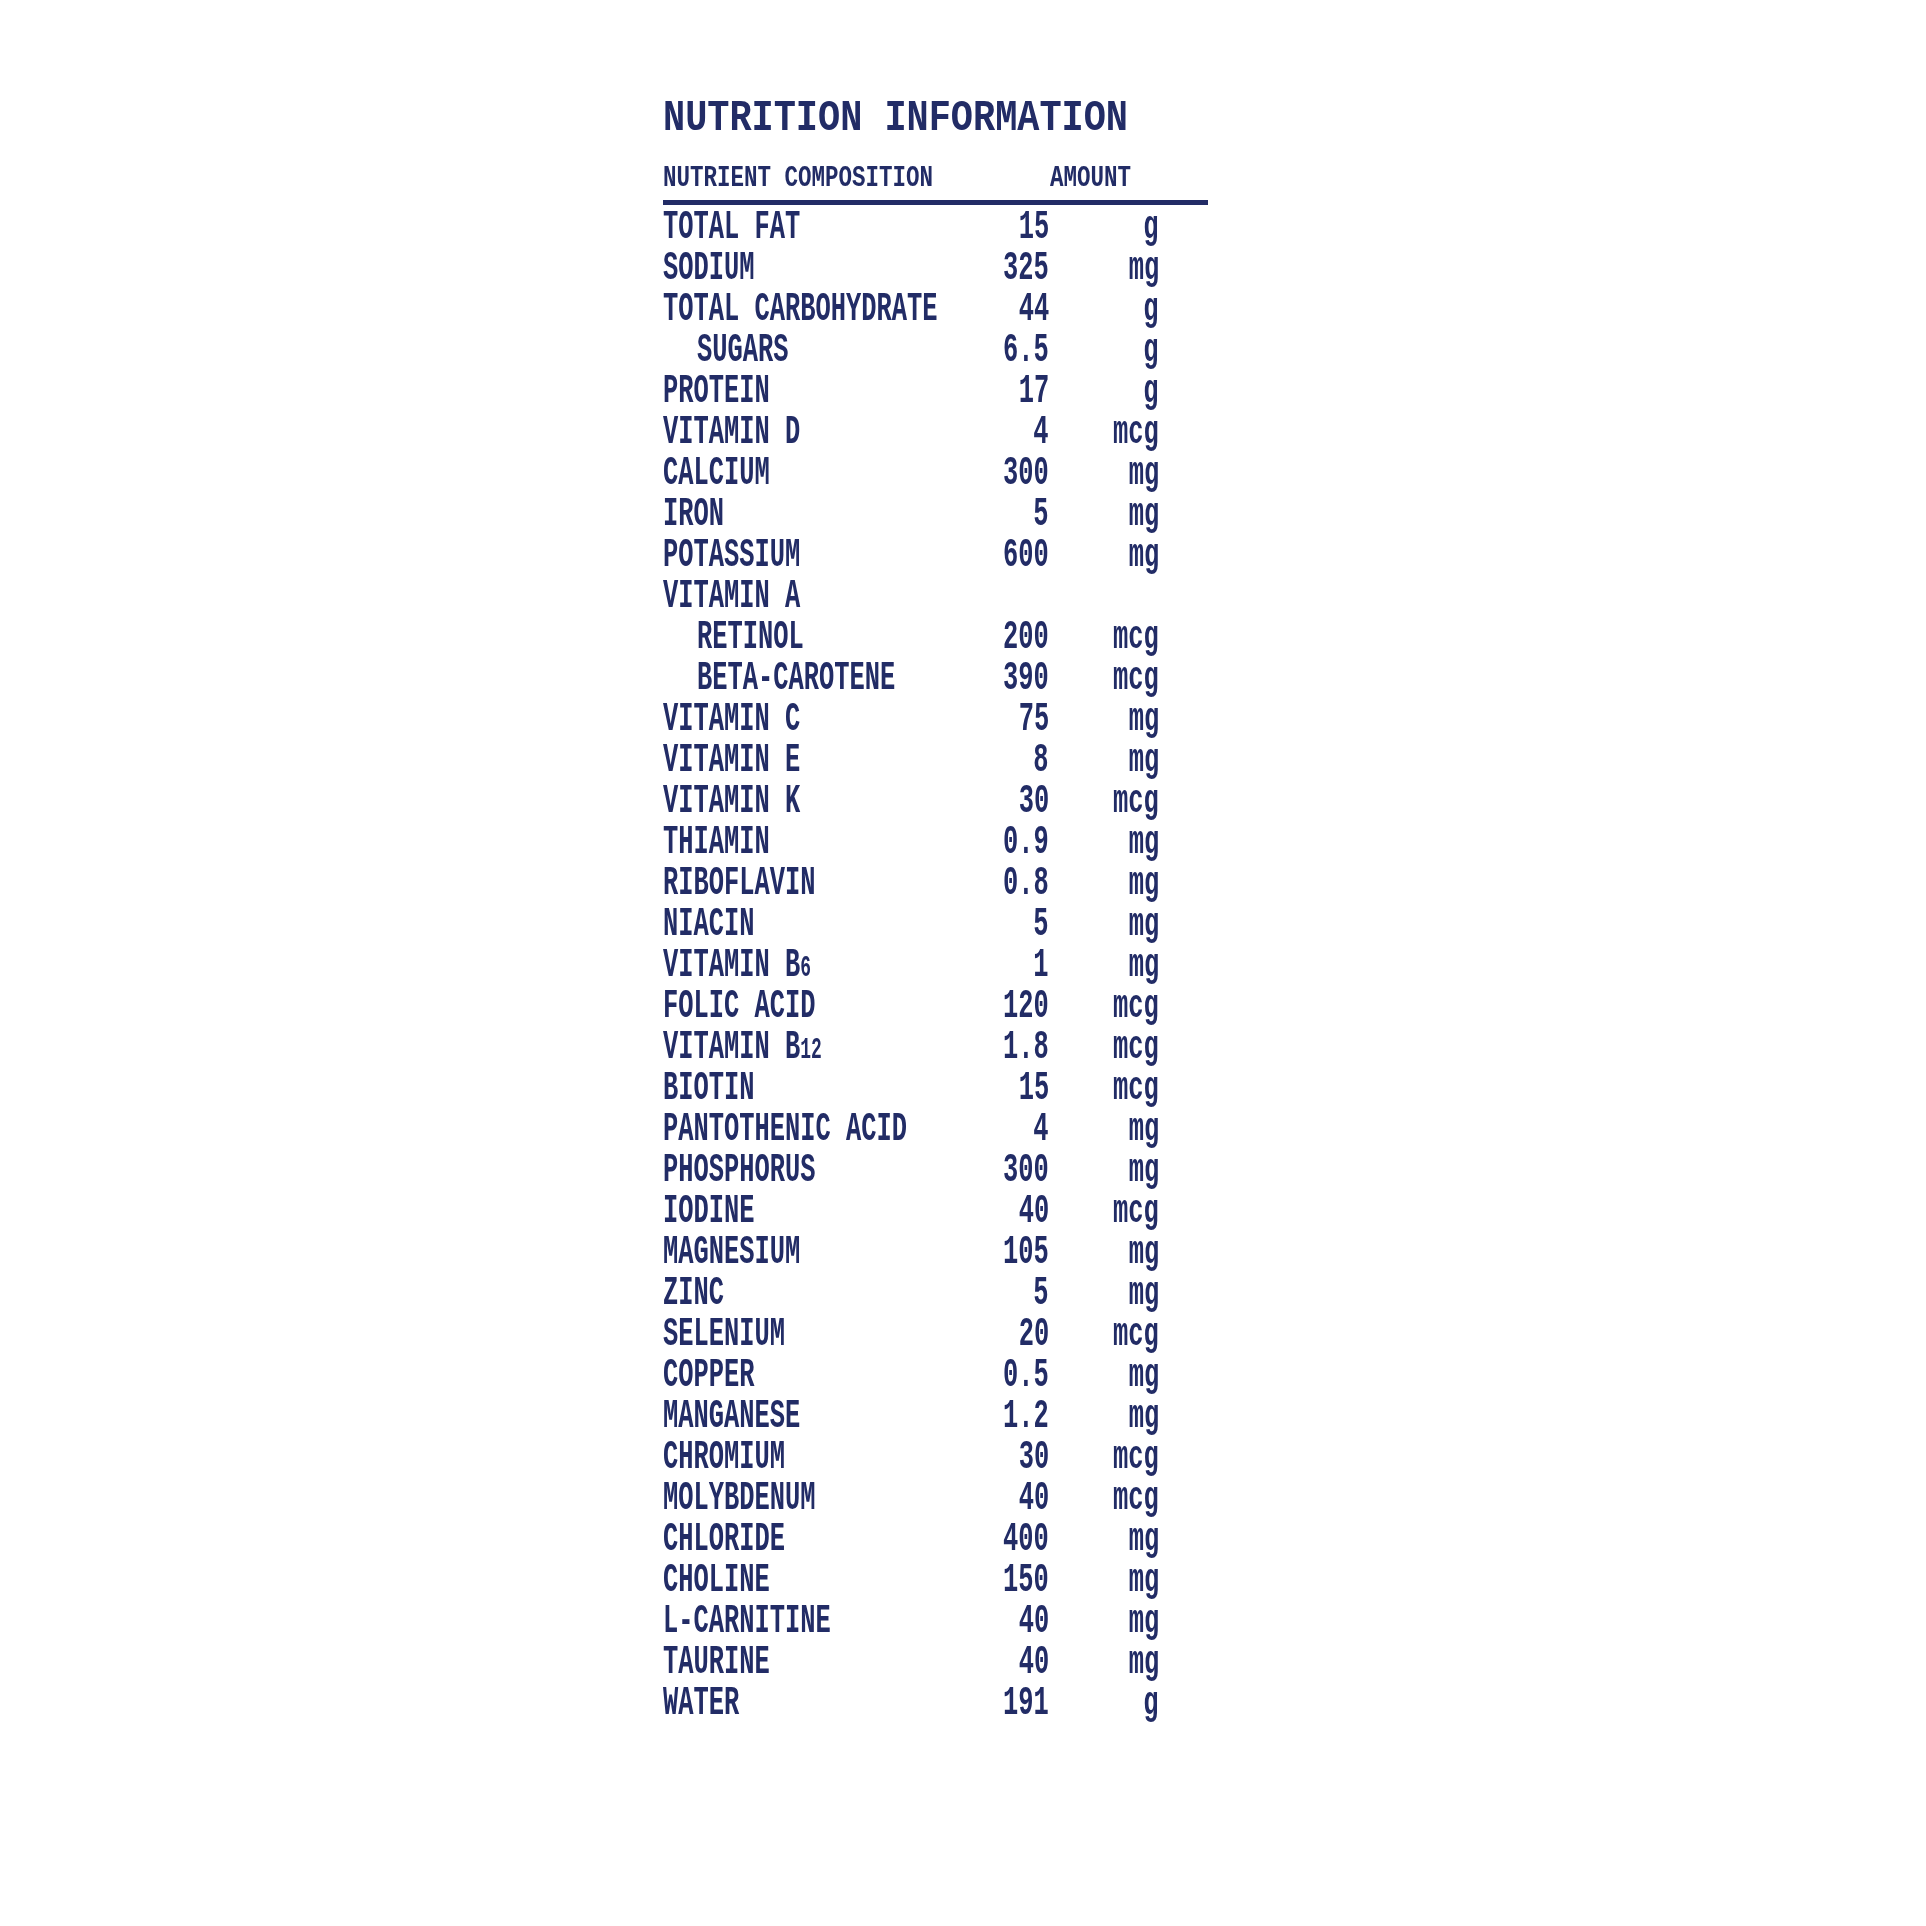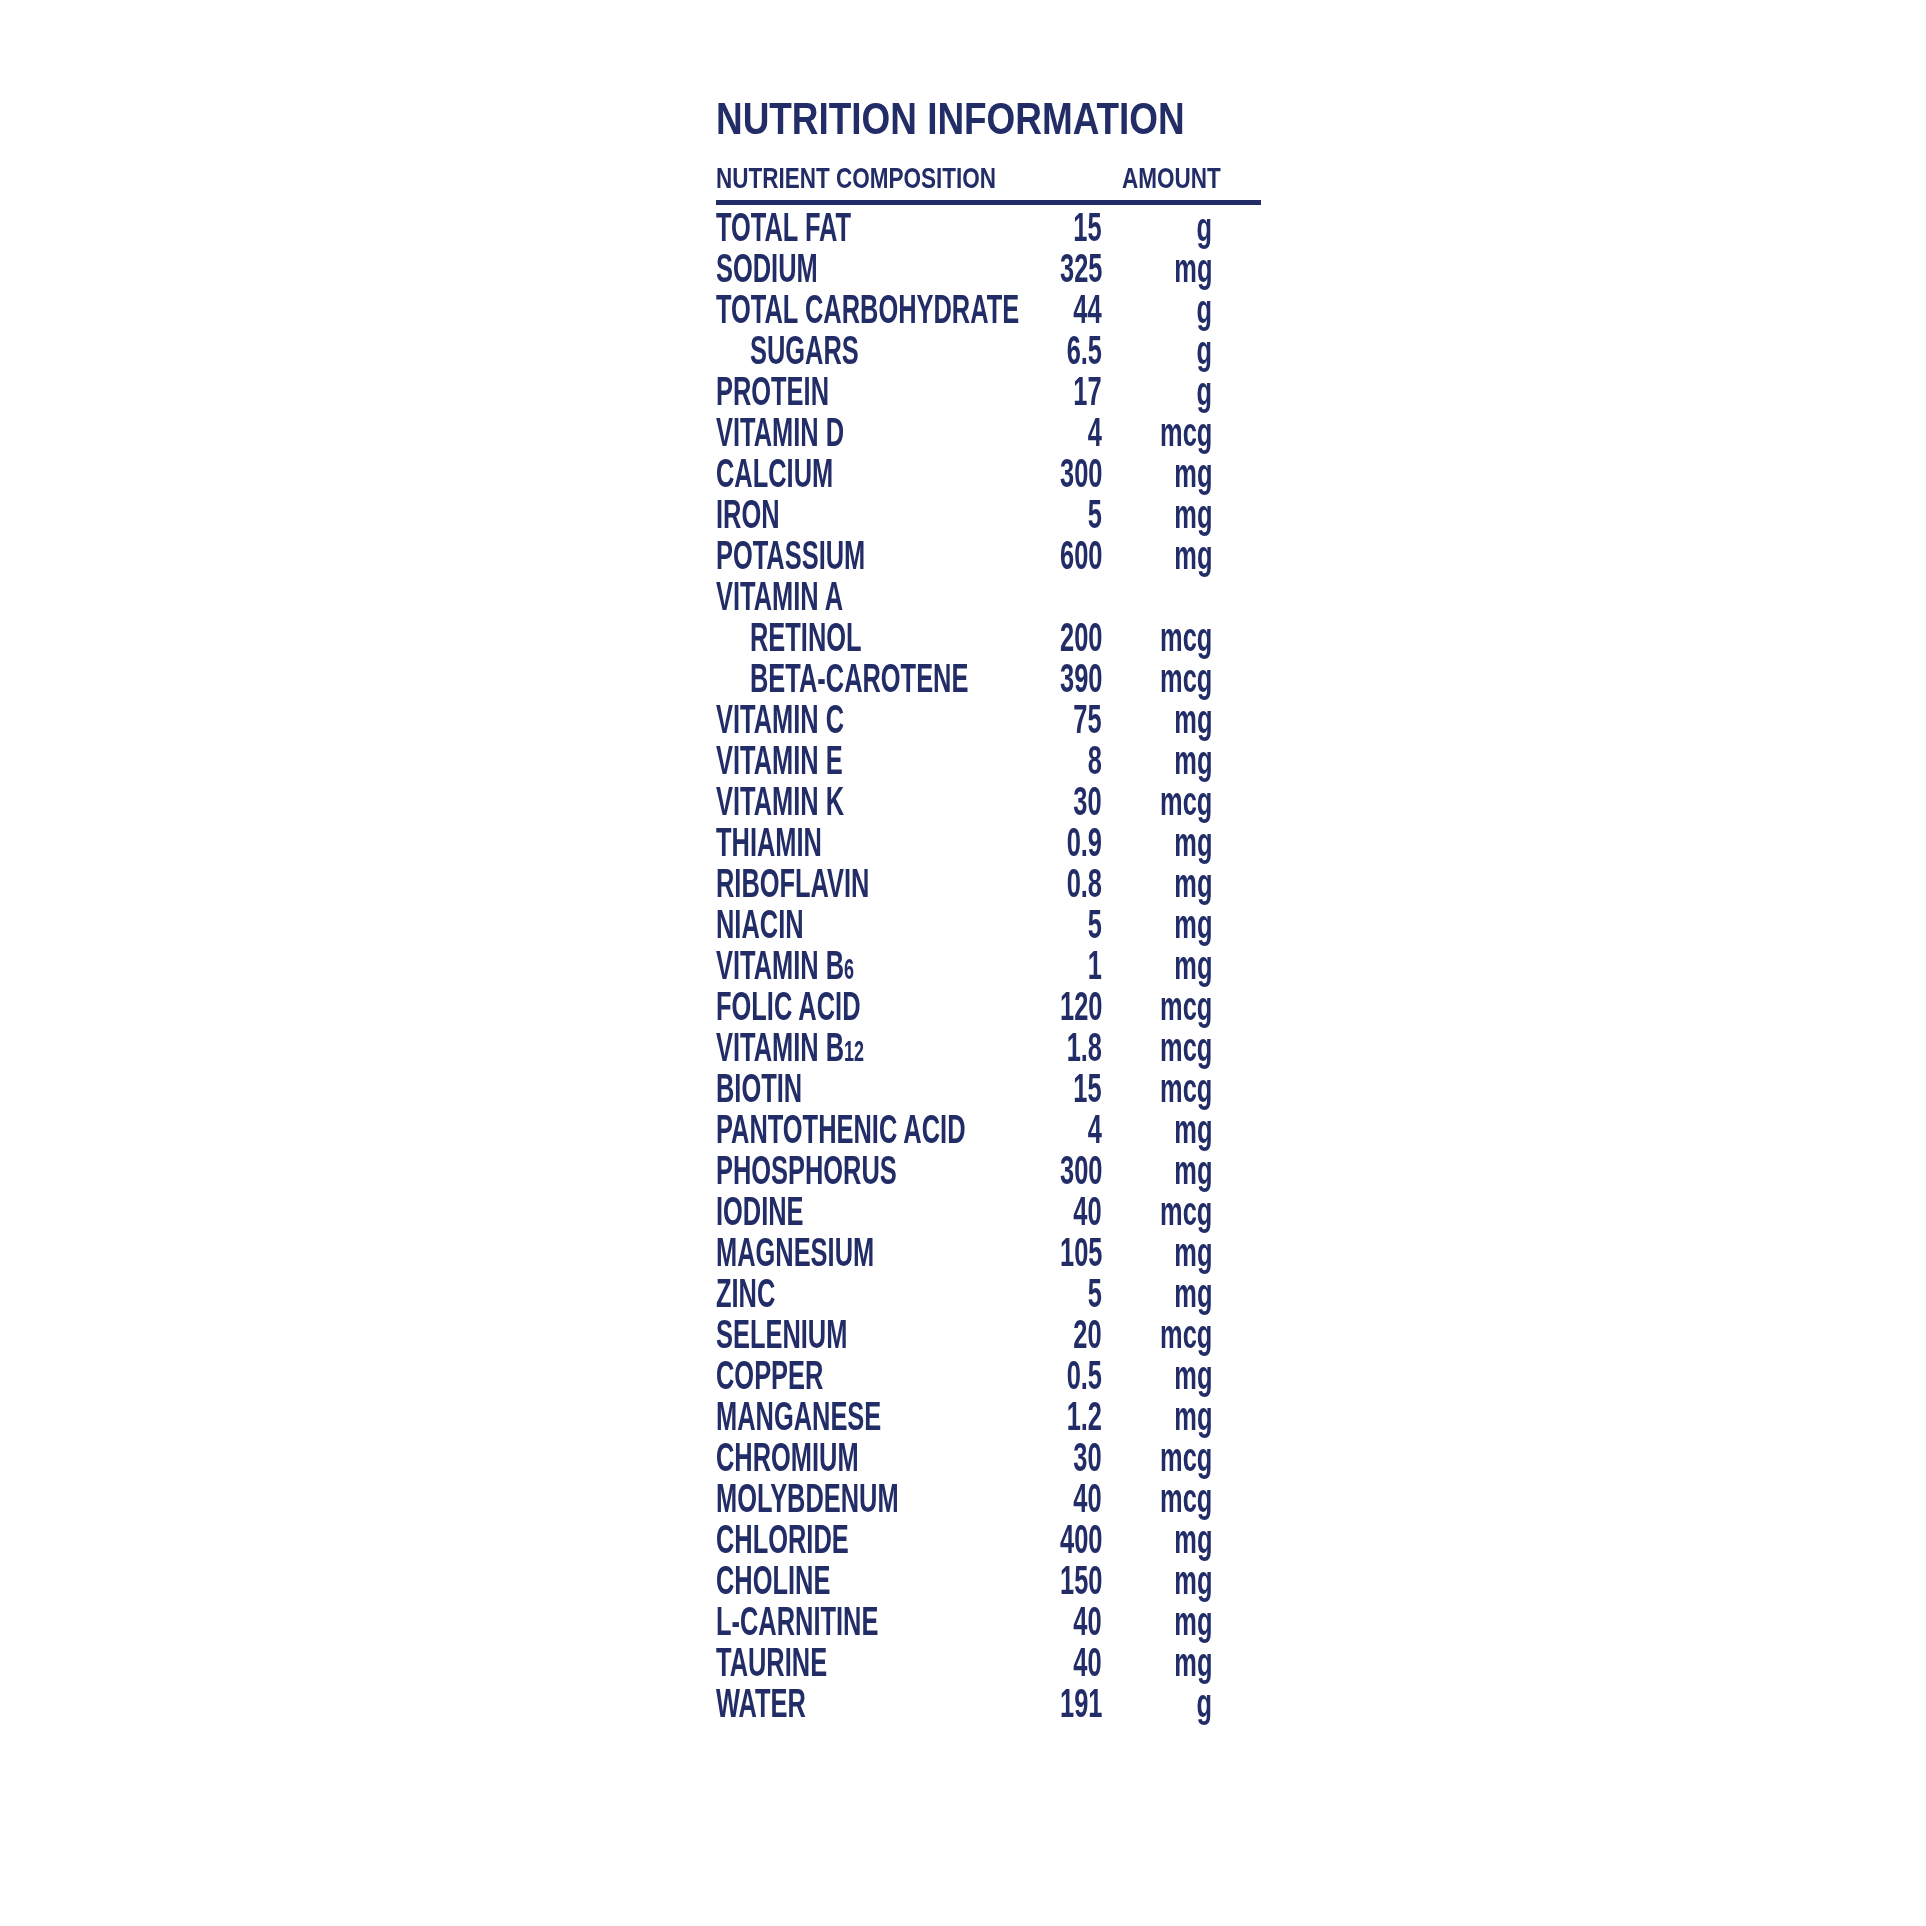--- a/index.html
+++ b/index.html
@@ -10,23 +10,24 @@
   body {
     position: relative;
     width: 1927px;
     height: 1927px;
     font-family: "Liberation Sans", sans-serif;
     color: #222c66;
     overflow: hidden;
   }
   .label {
     position: absolute;
-    left: 716px;
+    left: 663px;
     top: 96px;
     width: 545px;
+    font-family: Liberation Mono, monospace;
   }
   
   .sq {
     display: inline-block;
     white-space: nowrap;
     transform-origin: 0 50%;
   }
   .sq.right { transform-origin: 100% 50%; }
 
   .title-line {

